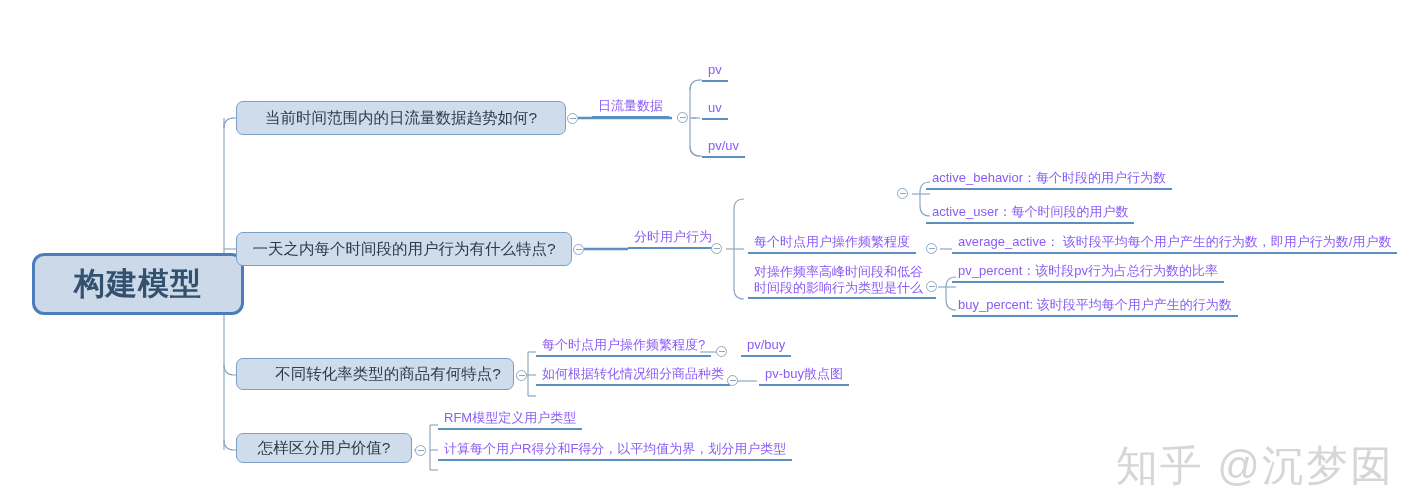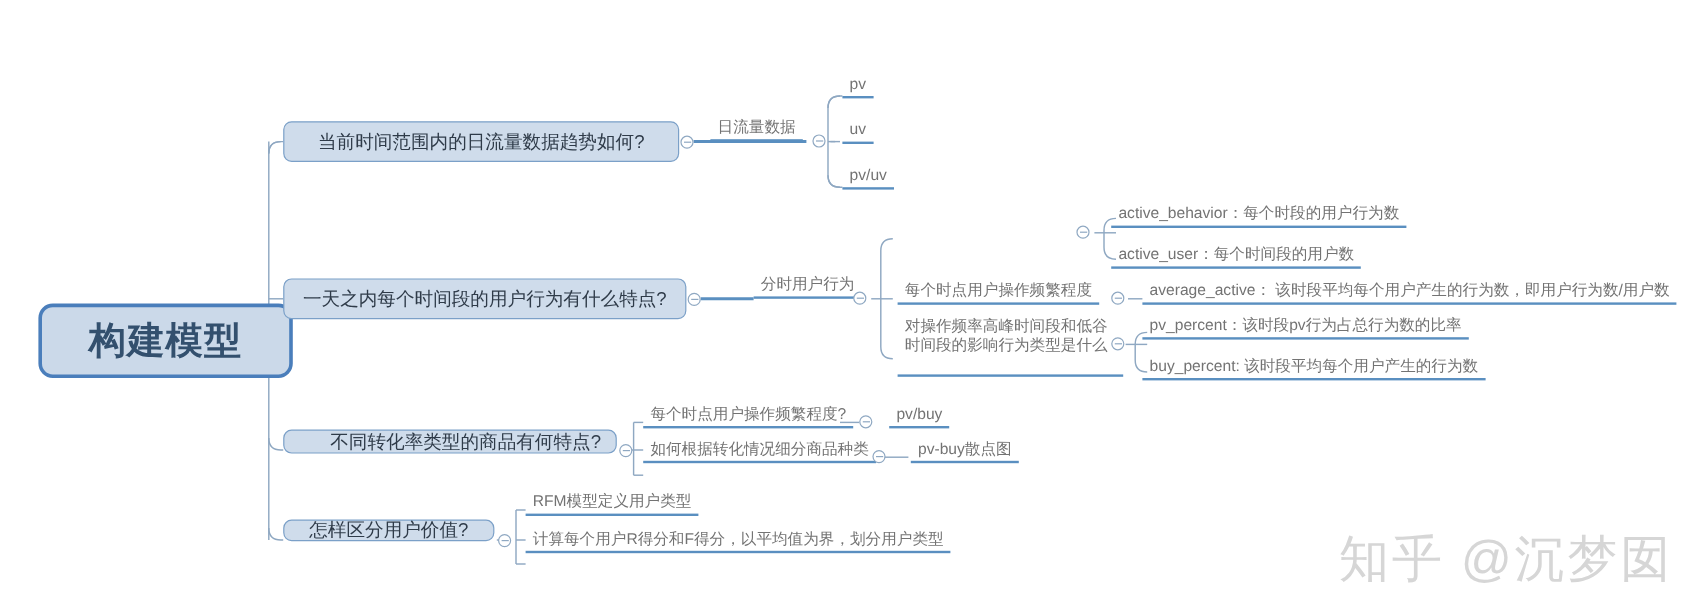--- a/index.html
+++ b/index.html
@@ -63,31 +63,31 @@
     padding: 0 10px;
     white-space: nowrap;
     z-index: 4;
   }
 
   
   .ul-node {
     position: absolute;
     box-sizing: border-box;
     font-size: 13px;
-    color: #737373;
+    color: #8b5cf6;
     white-space: nowrap;
     border-bottom: 2.5px solid #5a8fc0;
     padding: 0 6px 2px 6px;
     line-height: 17px;
     z-index: 3;
   }
   .ul-node.two-line {
     white-space: normal;
     line-height: 16px;
-    padding-bottom: 16px;
+    padding-bottom: 1px;
   }
 
   
   .toggle {
     position: absolute;
     width: 11px;
     height: 11px;
     box-sizing: border-box;
     border: 1px solid #8fa8c2;
     border-radius: 50%;
@@ -260,21 +260,21 @@
   </div>
   <div class="toggle" style="left:926px; top:281px;"></div>
 
   <div class="ul-node" style="left:952px; top:262px;">
     <span>pv_percent：该时段pv行为占总行为数的比率</span>
   </div>
   <div class="ul-node" style="left:952px; top:296px;">
     <span>buy_percent: 该时段平均每个用户产生的行为数</span>
   </div>
 
-  <div class="l1-node" style="left:236px; top:358px; width:278px; height:20px;padding-left:36px;">
+  <div class="l1-node" style="left:236px; top:358px; width:278px; height:32px;padding-left:36px;">
     <span>不同转化率类型的商品有何特点?</span>
   </div>
   <div class="toggle" style="left:516px; top:370px;"></div>
 
   <div class="ul-node" style="left:536px; top:336px;">
     <span>每个时点用户操作频繁程度?</span>
   </div>
   <div class="toggle" style="left:716px; top:346px;"></div>
 
   <div class="ul-node" style="left:741px; top:336px;">
@@ -283,21 +283,21 @@
 
   <div class="ul-node" style="left:536px; top:365px;">
     <span>如何根据转化情况细分商品种类</span>
   </div>
   <div class="toggle" style="left:727px; top:375px;"></div>
 
   <div class="ul-node" style="left:759px; top:365px;">
     <span>pv-buy散点图</span>
   </div>
 
-  <div class="l1-node" style="left:236px; top:433px; width:176px; height:18px;">
+  <div class="l1-node" style="left:236px; top:433px; width:176px; height:30px;">
     <span>怎样区分用户价值?</span>
   </div>
   <div class="toggle" style="left:415px; top:445px;"></div>
 
   <div class="ul-node" style="left:438px; top:409px;">
     <span>RFM模型定义用户类型</span>
   </div>
   <div class="ul-node" style="left:438px; top:440px;">
     <span>计算每个用户R得分和F得分，以平均值为界，划分用户类型</span>
   </div>

